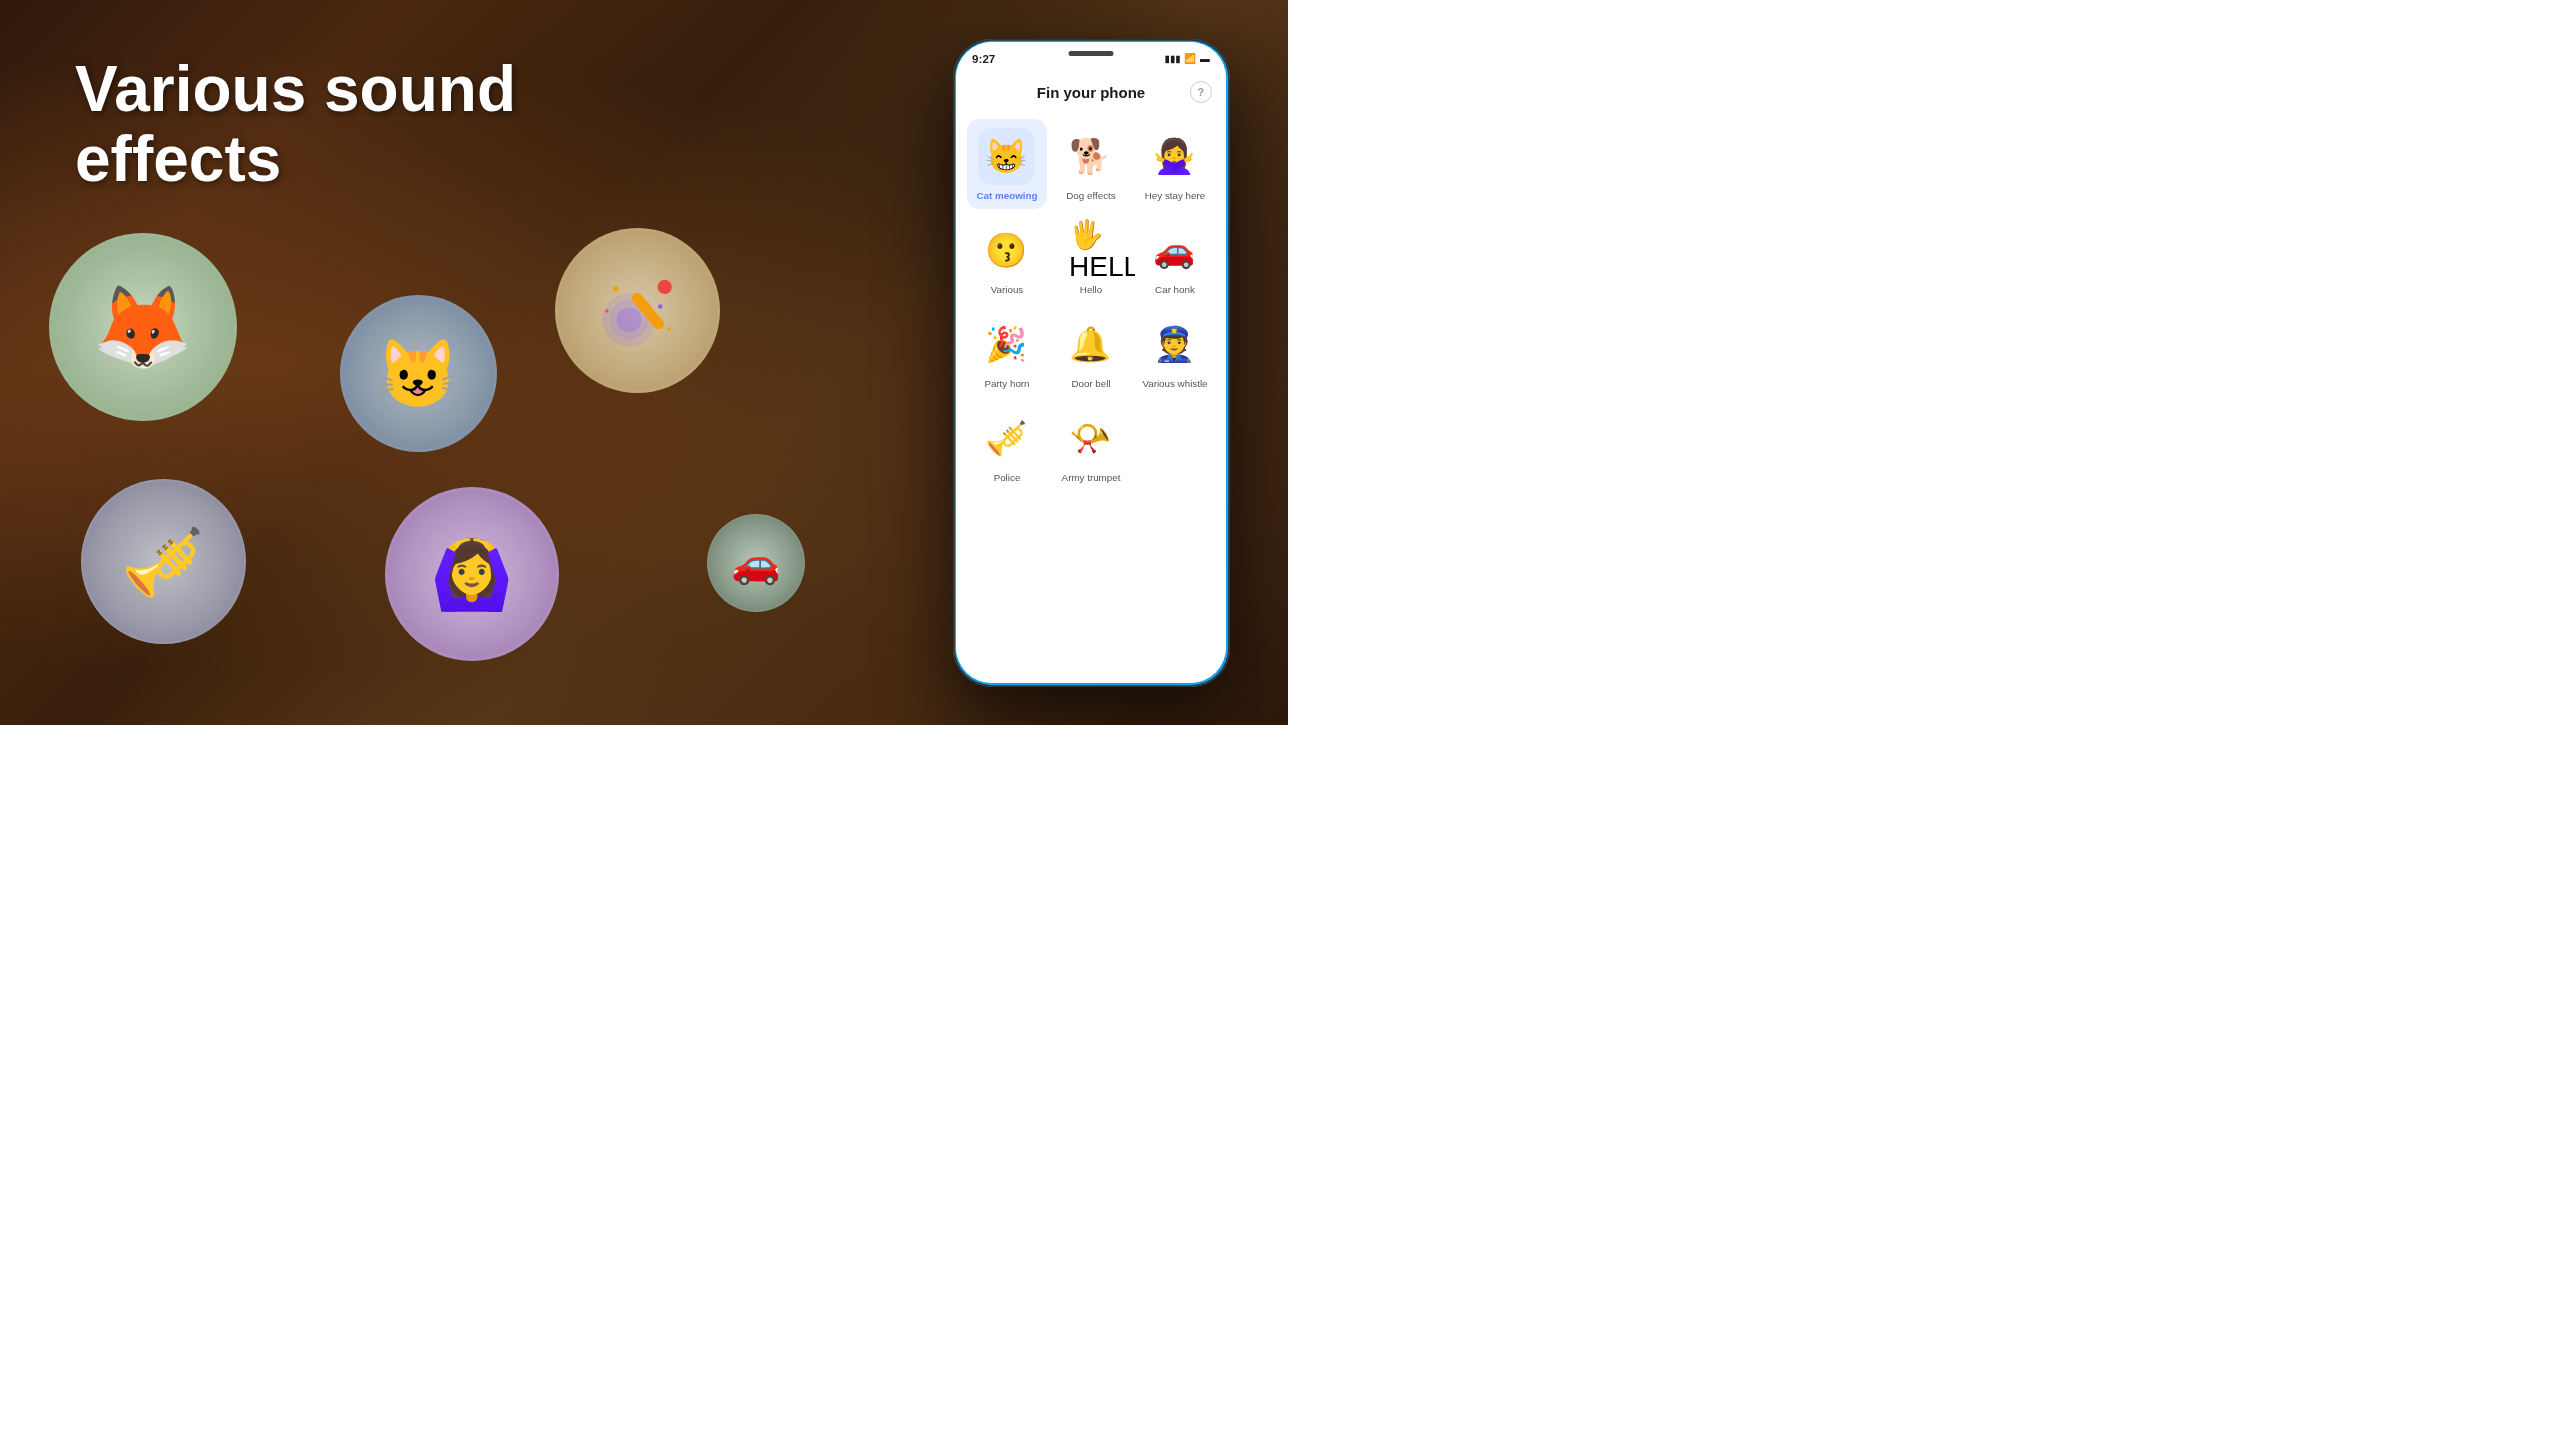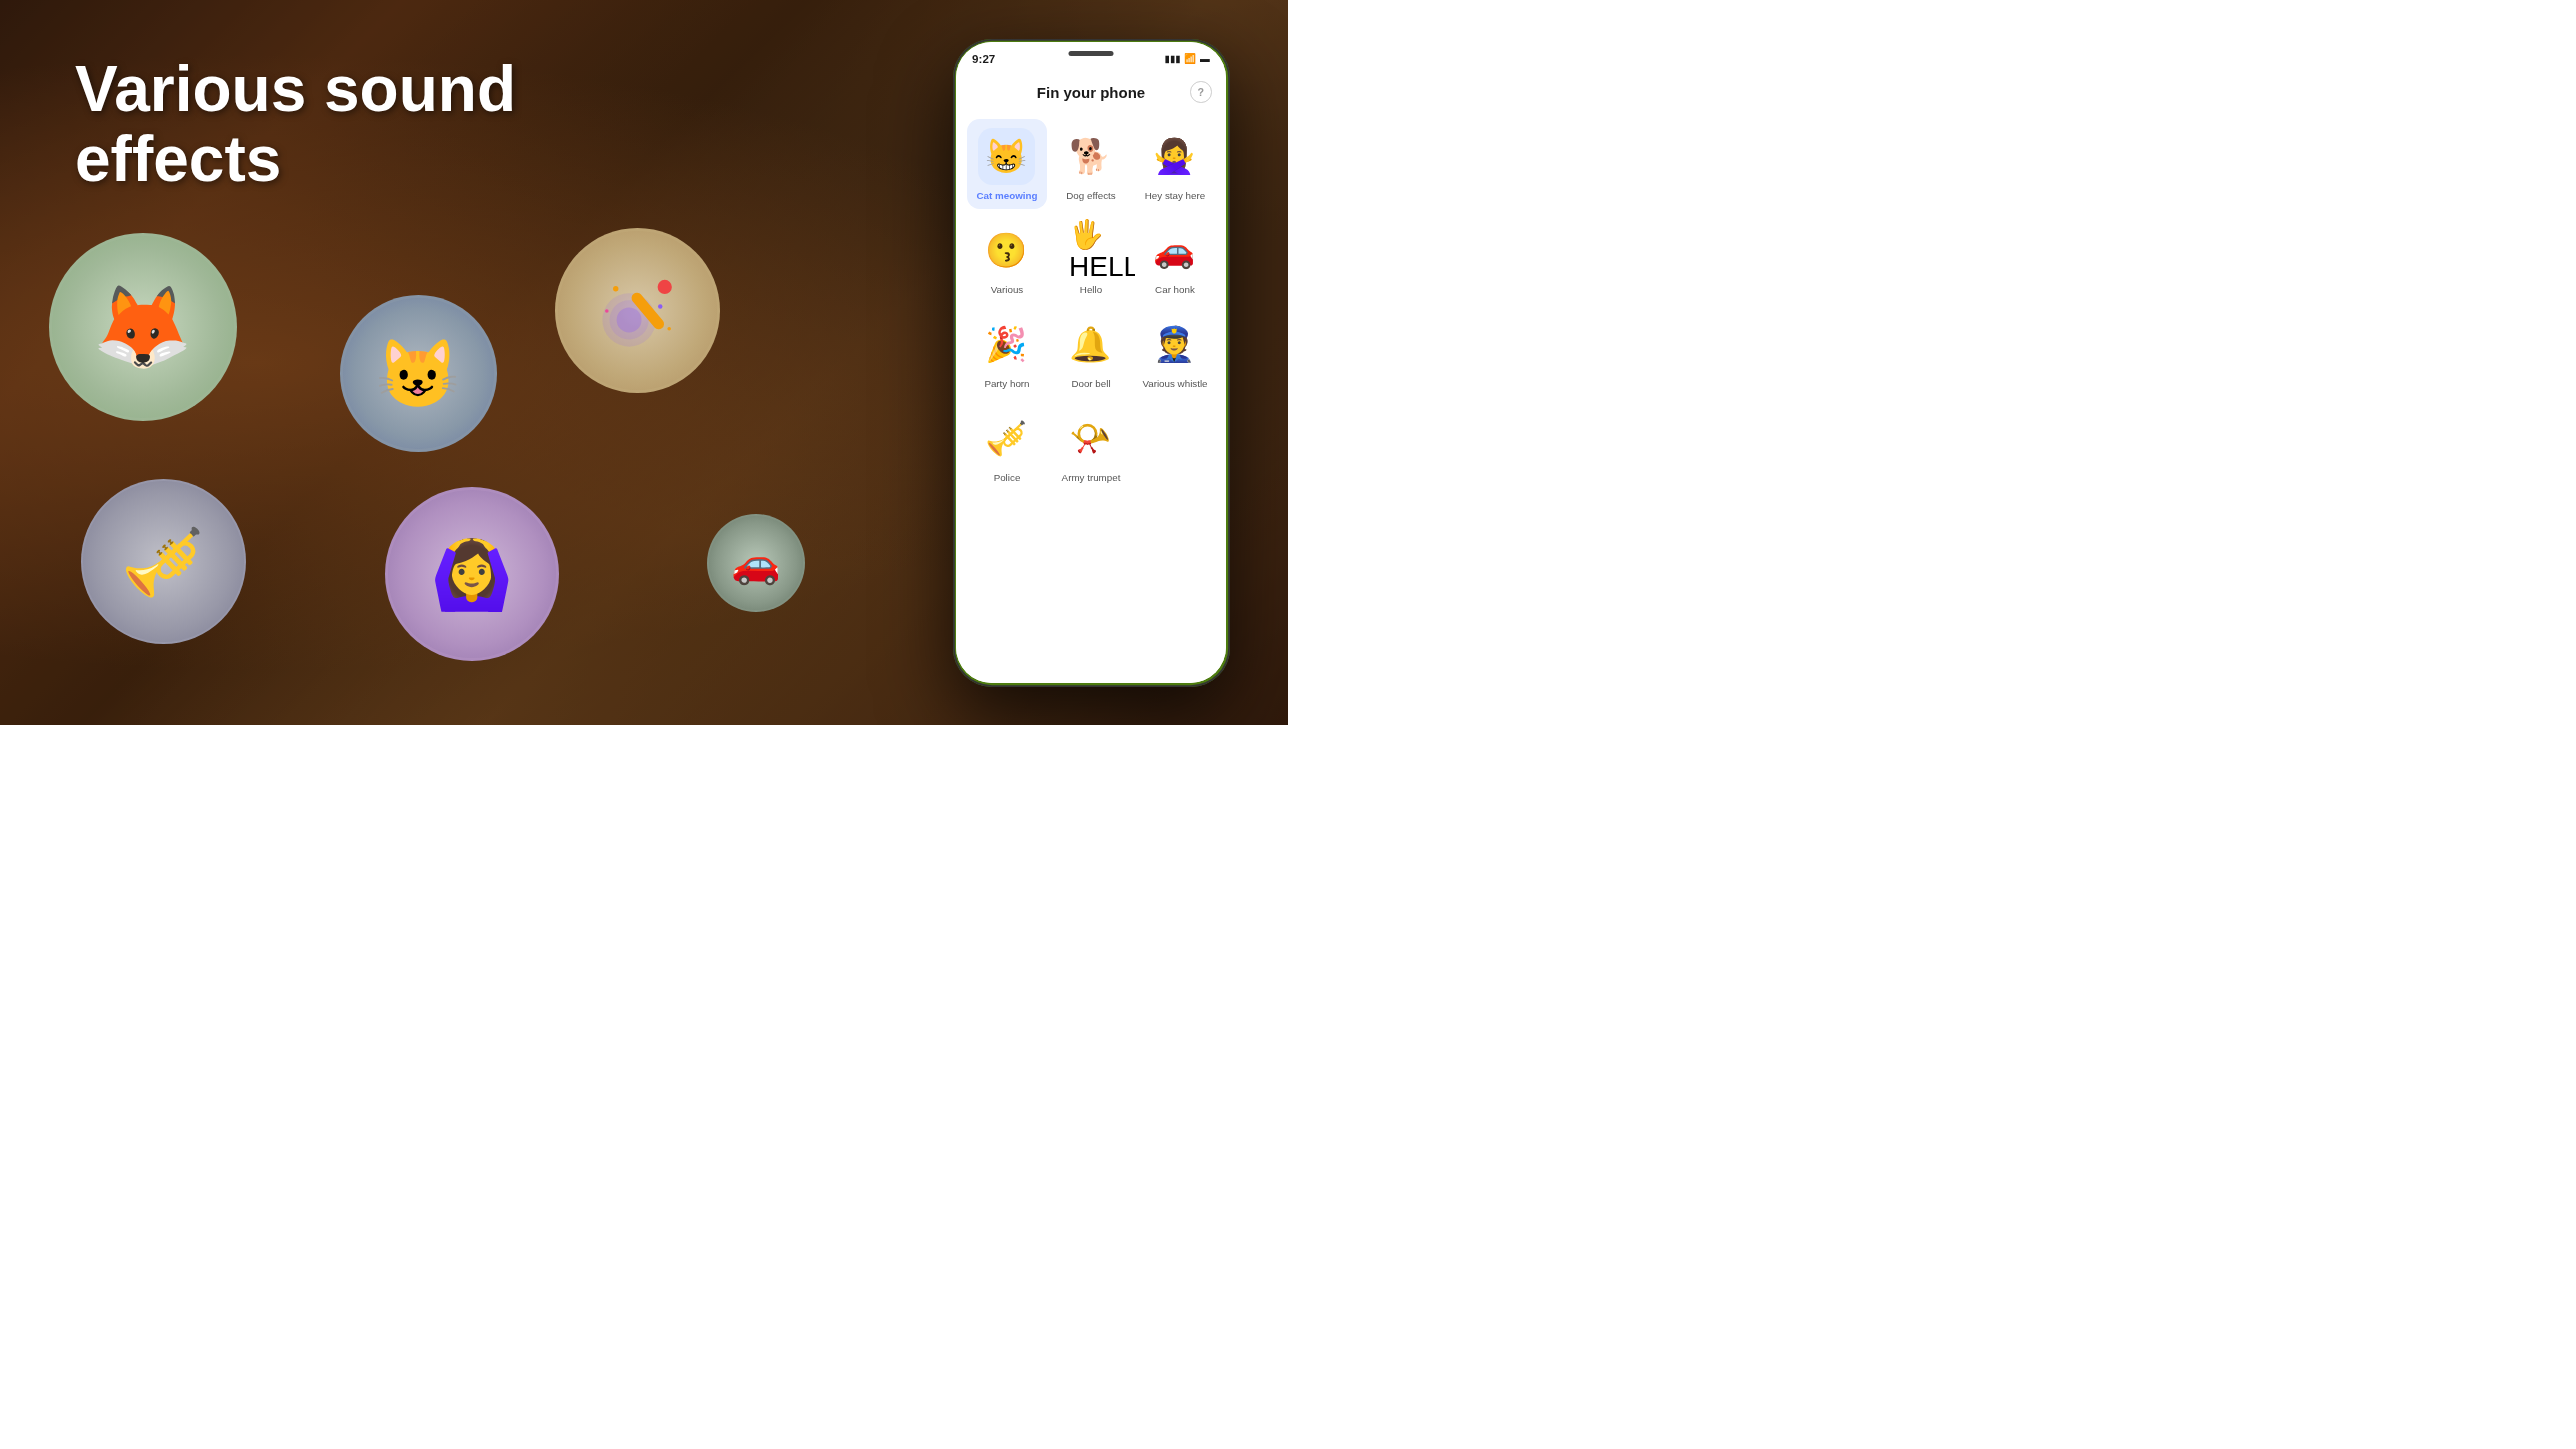--- a/index.html
+++ b/index.html
@@ -141,21 +141,21 @@
       height: 100%;
       display: flex;
       align-items: center;
       justify-content: center;
       margin-right: 36px;
     }
 
     .phone-mockup {
       width: 277px;
       height: 648px;
-      background: #4d7c0f;
+      background: #0ea5e9;
       border-radius: 39px;
       padding: 3.6px;
       box-shadow: 0 27px 72px rgba(0,0,0,0.7), inset 0 0 0 1.8px #333;
       position: relative;
     }
 
     .phone-screen {
       width: 100%;
       height: 100%;
       background: #f8f8f8;

